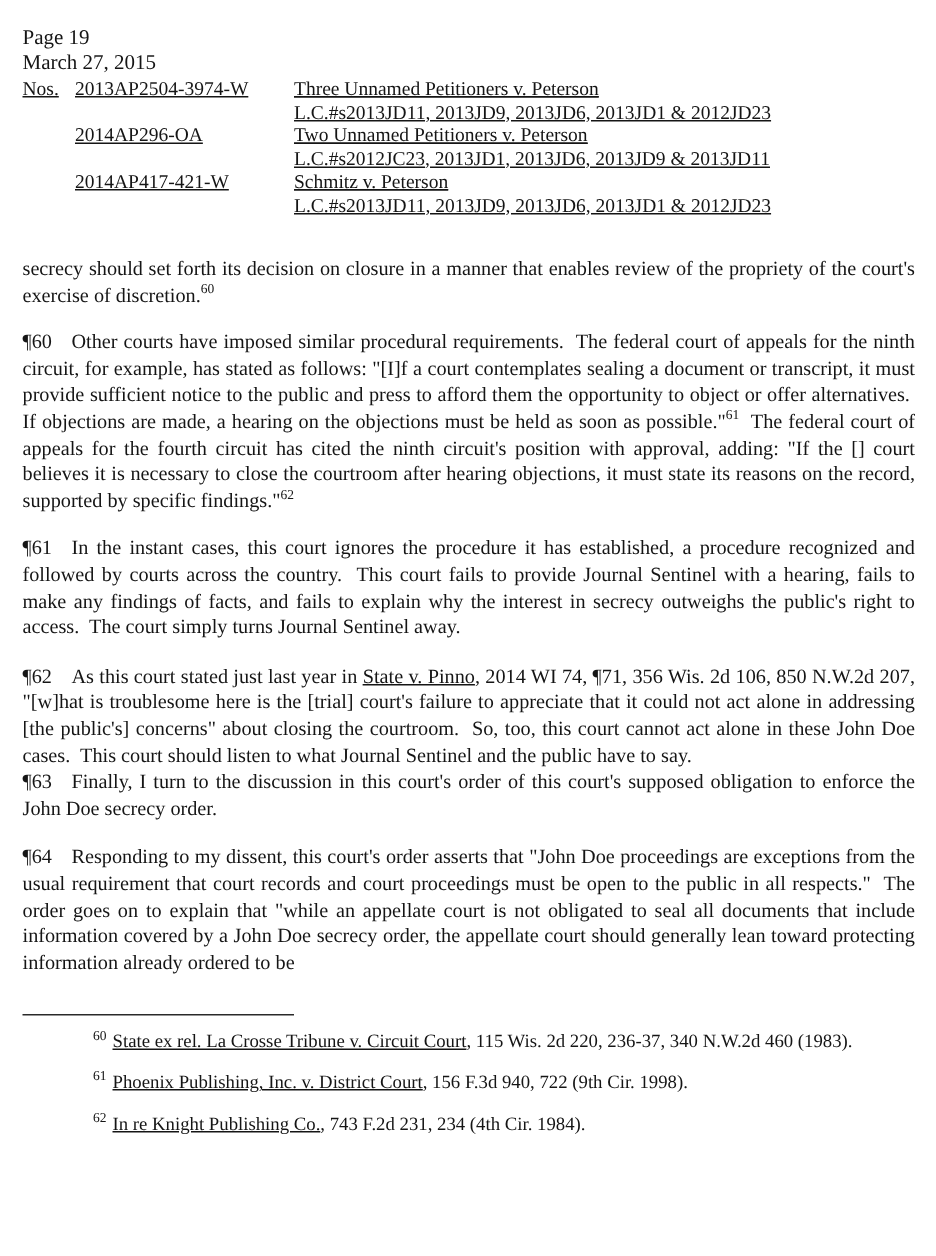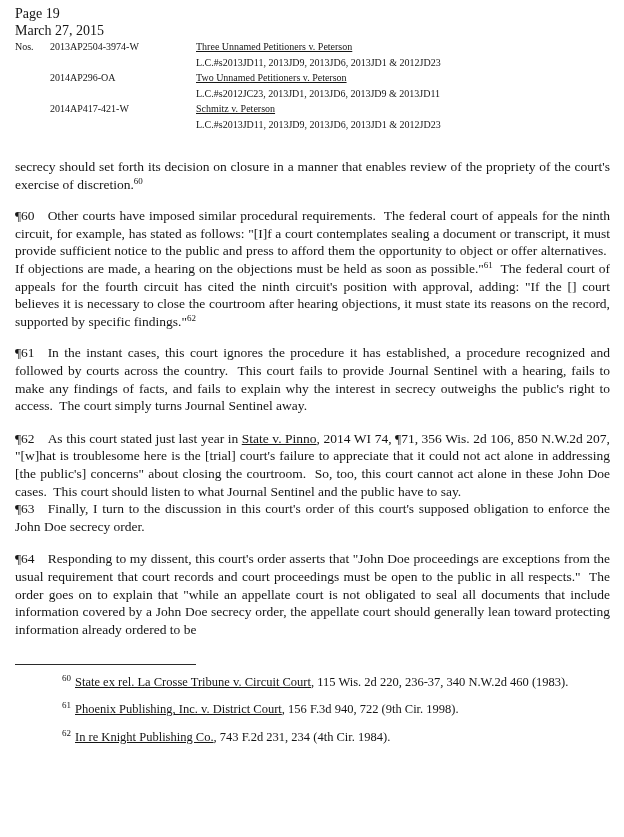--- a/index.html
+++ b/index.html
@@ -3,25 +3,25 @@
 <meta charset="utf-8">
 <style>
   * { margin: 0; padding: 0; box-sizing: border-box; }
   html, body { background: #ffffff; }
   body {
     width: 624px; height: 837px;
     color: #151515;
     font-family: "Liberation Serif", serif;
     overflow: hidden;
   }
-  .page { width: 624px; height: 647px; padding: 5px 14px 0 15px; background: #fff; }
+  .page { width: 624px; height: 647px; padding: 5px 14px 0 15px; background: #fff; margin-top: 12px; }
 
   
   .hdr-line { font-size: 14px; line-height: 17px; white-space: nowrap; }
-  .caption { font-size: 10px; line-height: 15.5px; }
+  .caption { font-size: 13px; line-height: 15.5px; text-decoration: underline; }
   .cap-row { display: flex; align-items: flex-start; }
   .cap-nos { width: 35px; flex: 0 0 35px; }
   .cap-num { width: 146px; flex: 0 0 146px; }
   .cap-case { flex: 1 1 auto; }
   .u { text-decoration: underline; }
 
   
   .body-text { margin-top: 26px; }
   .para {
     font-size: 13.5px; line-height: 17.7px;

